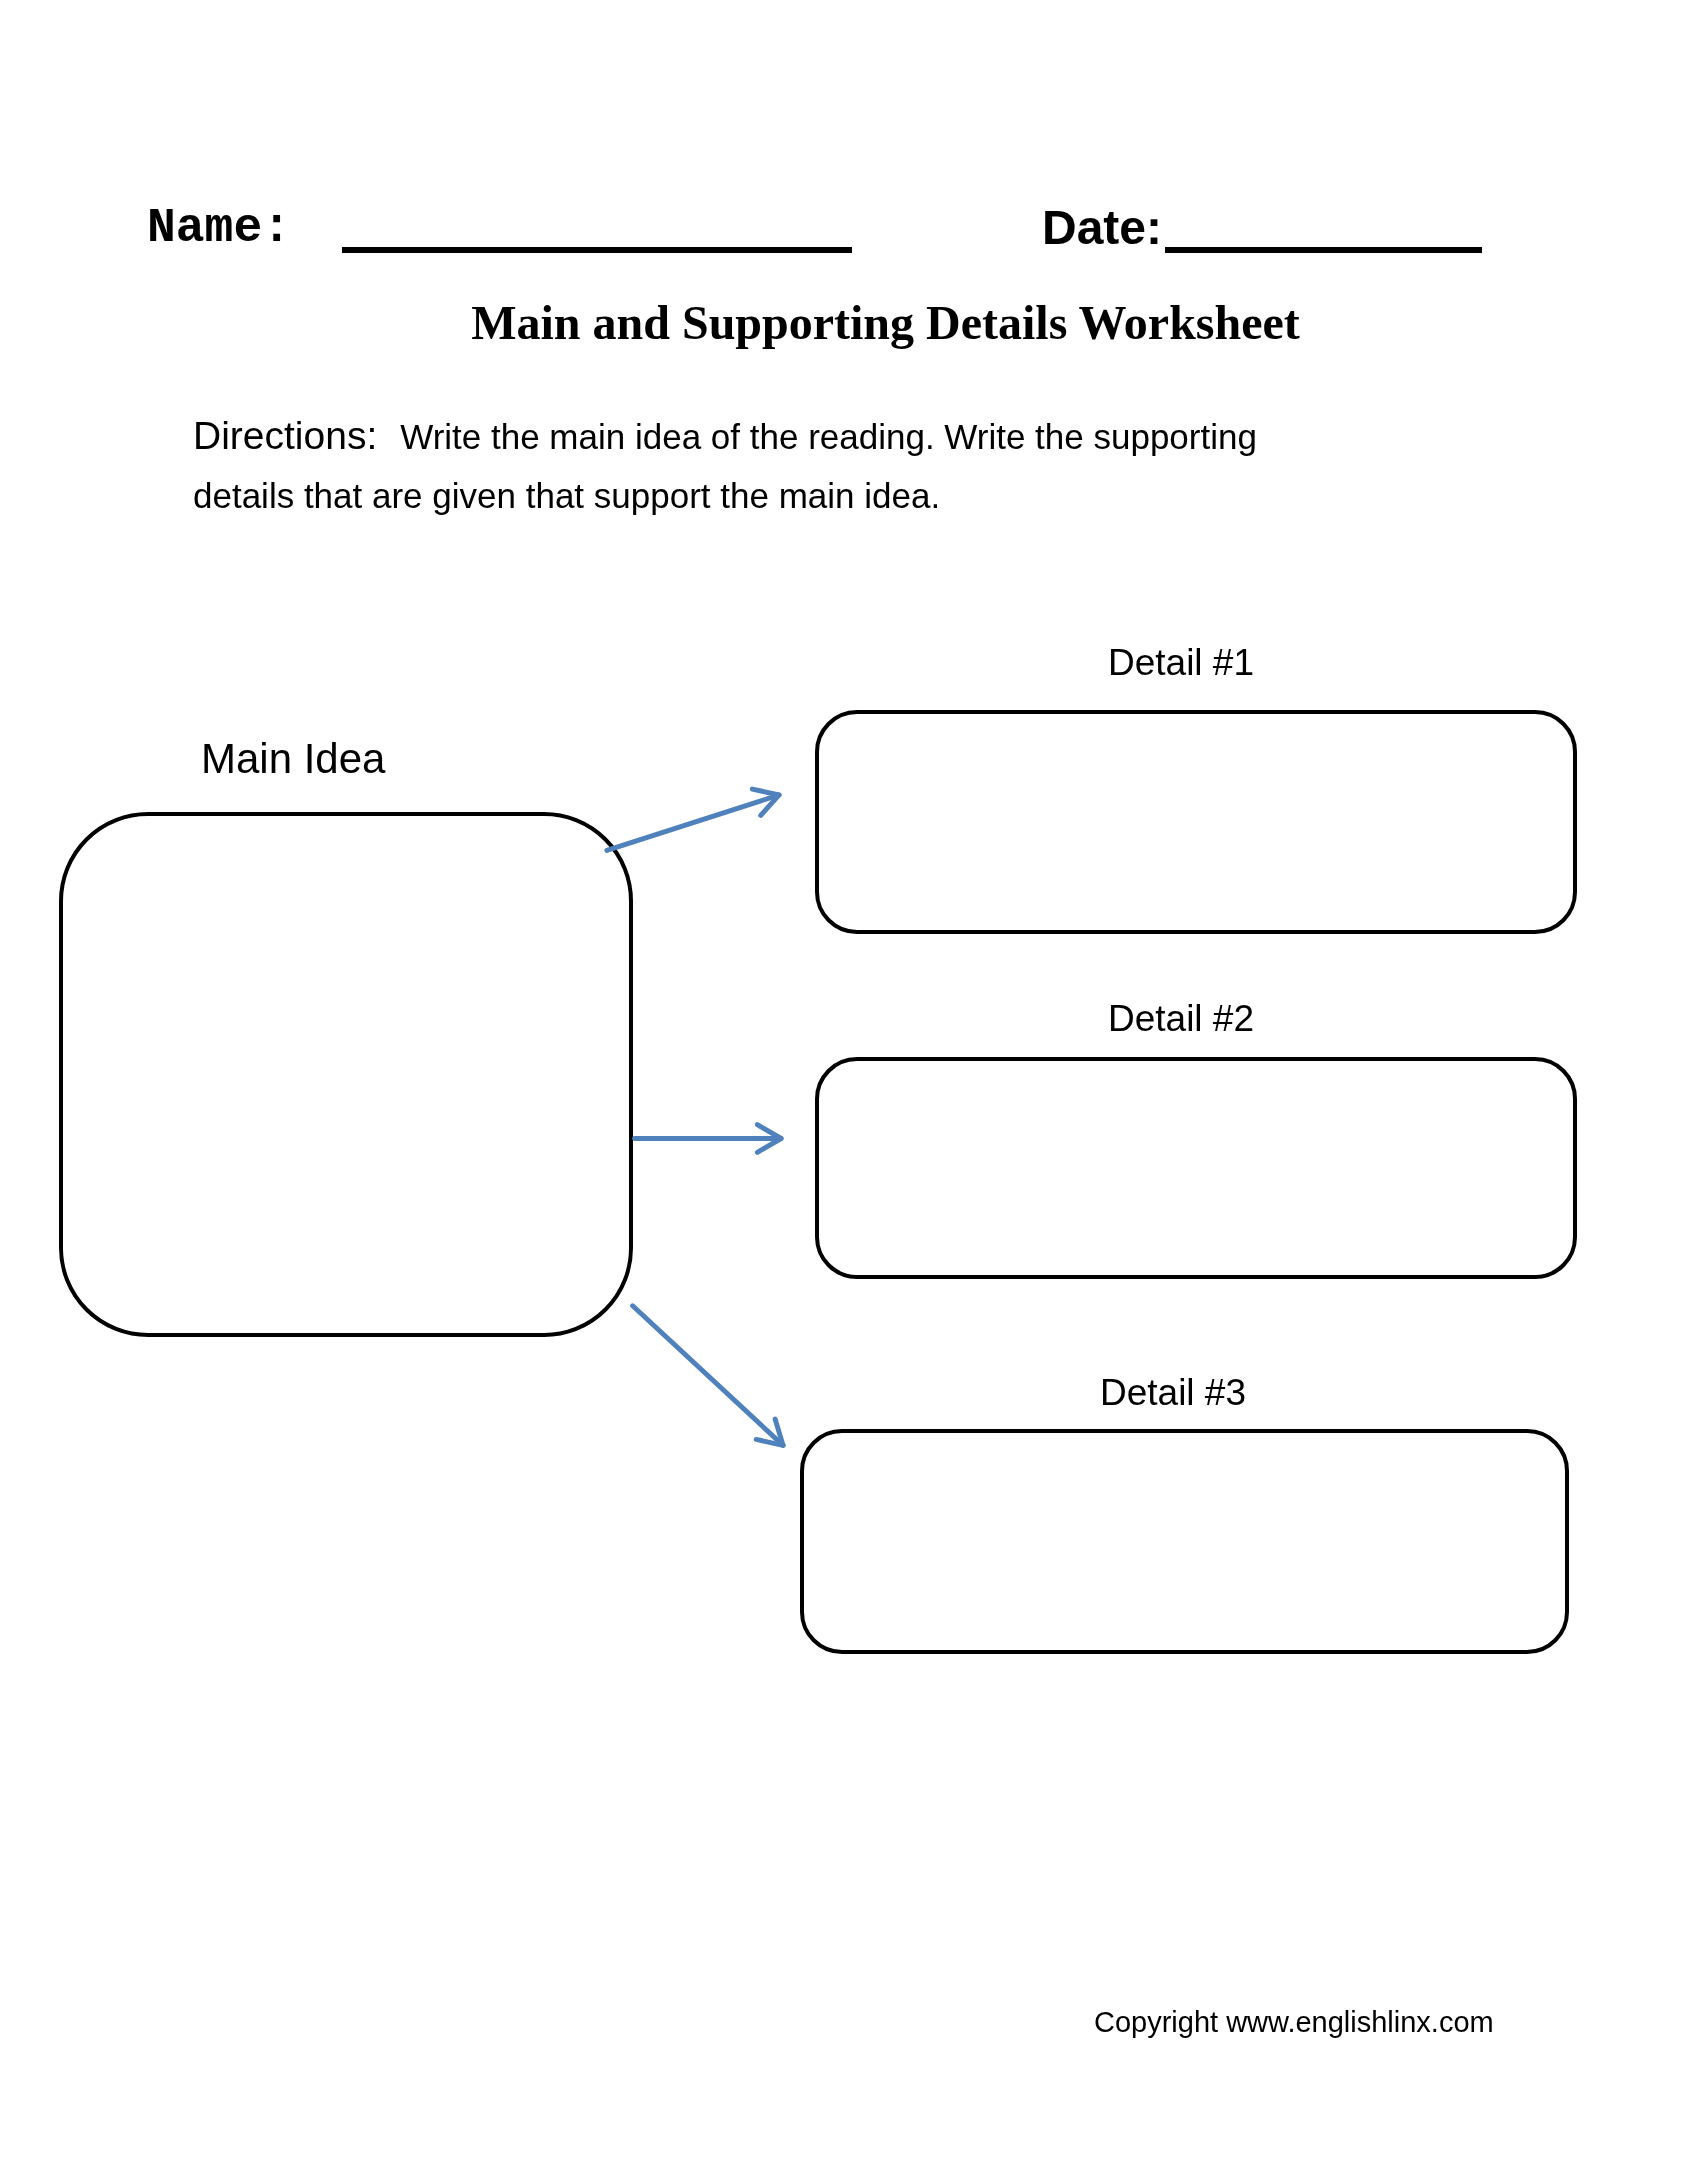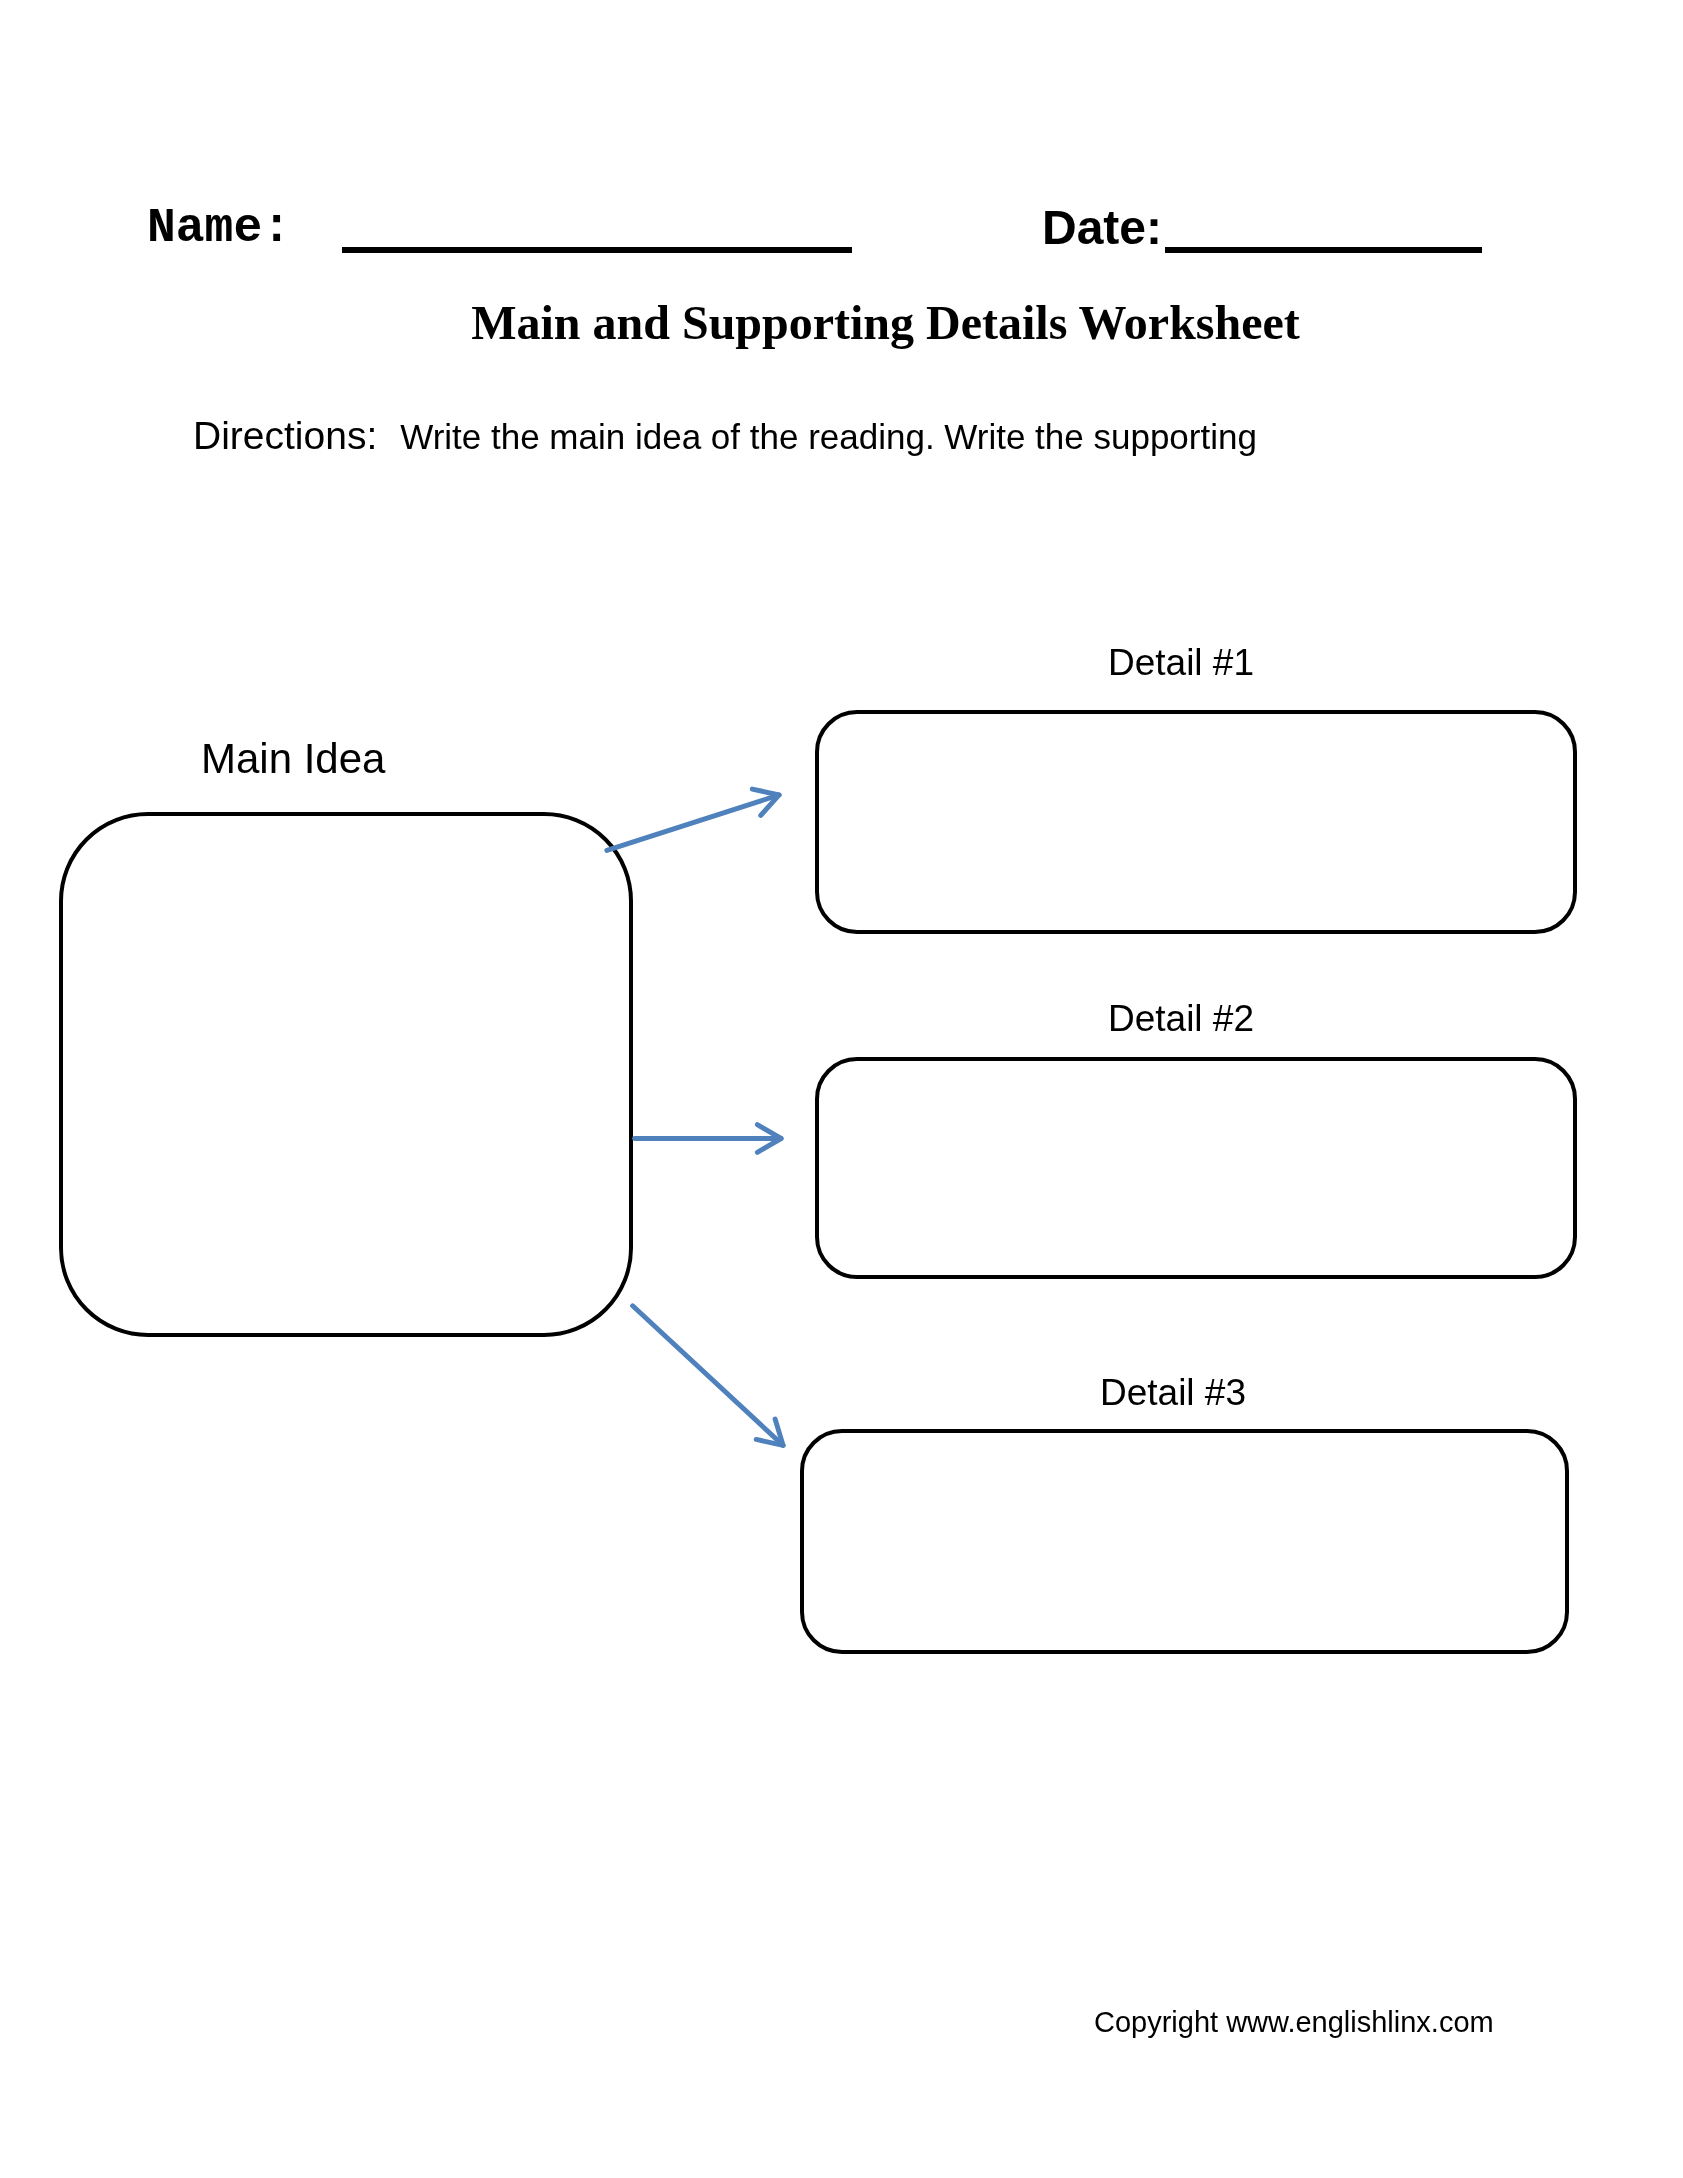--- a/index.html
+++ b/index.html
@@ -119,20 +119,21 @@
   <div class="abs rule name-rule"></div>
 
   <span class="abs field-label date-label">Date:</span>
   <div class="abs rule date-rule"></div>
 
   <div class="abs title">Main and Supporting Details Worksheet</div>
 
   <div class="abs dir-line dir-line1">
     <span class="dir-lead">Directions:</span><span>Write the main idea of the reading. Write the supporting</span>
   </div>
+  <div class="abs dir-line dir-line2">details that are given that support the main idea.</div>
 
   <div class="abs main-idea-label">Main Idea</div>
   <div class="abs main-idea-box"></div>
 
   <svg class="abs arrows-layer" viewBox="0 0 1700 2200" xmlns="http://www.w3.org/2000/svg">
     <defs>
       <marker id="openhead" markerUnits="userSpaceOnUse" markerWidth="44" markerHeight="44" refX="32" refY="20" orient="auto">
         <path d="M8 6 L32 20 L8 34" fill="none" stroke-width="5" stroke-linecap="round" stroke-linejoin="round" stroke="#4f81bd"></path>
       </marker>
     </defs>

